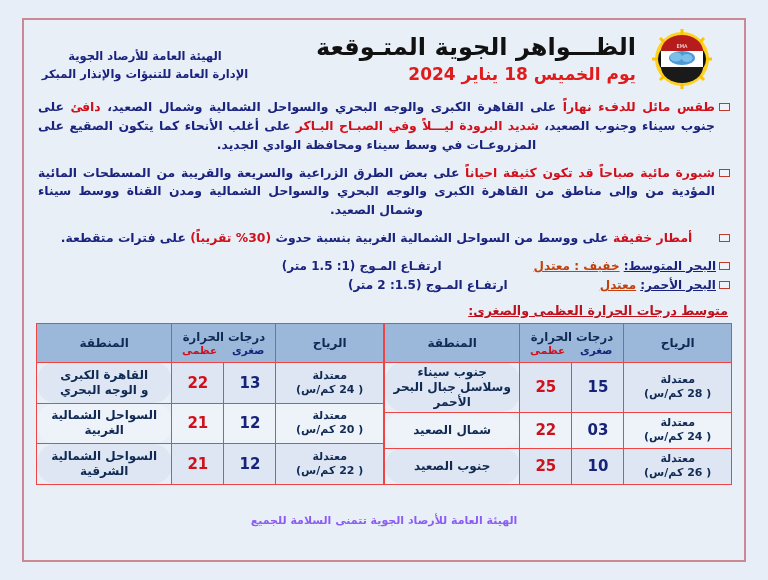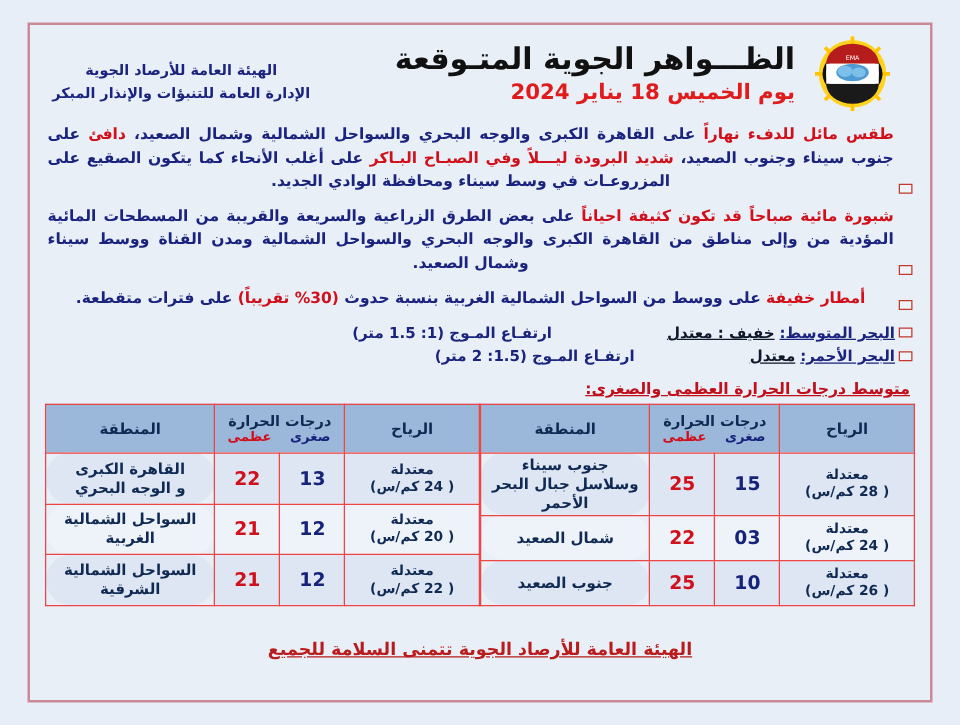--- a/index.html
+++ b/index.html
@@ -68,21 +68,21 @@
     flex:0 0 92px;
     height:62px;
     position:relative;
   }
   .logo svg{display:block;margin:0 auto;}
 
   
   .bullets{flex:0 0 auto;padding:2px 4px 0 4px;}
   .bullet{
     display:flex;
-    align-items:flex-end;
+    align-items:flex-start;
     margin-bottom:9px;
     line-height:1.52;
   }
   .bullet .mark{
     flex:0 0 11px;
     width:8px;height:8px;
     border:1.4px solid #c0392b;
     margin-top:5px;
     margin-left:4px;
     background:#eef2f9;
@@ -117,21 +117,21 @@
     margin-left:3px;
     background:#eef2f9;
     box-sizing:border-box;
   }
   .sea-name{
     color:#1a237e;
     text-decoration:underline;
     white-space:nowrap;
   }
   .sea-state{
-    color:#0f172a;
+    color:#c2410c;
     text-decoration:underline;
     margin-right:4px;
     white-space:nowrap;
   }
   .sea-wave{
     color:#1a237e;
     margin-right:92px;
     white-space:nowrap;
   }
 
@@ -206,24 +206,23 @@
   }
   col.c-region{width:39%;}
   col.c-max{width:15%;}
   col.c-min{width:15%;}
   col.c-wind{width:31%;}
 
   
   .footer{
     flex:1 1 auto;
     display:flex;align-items:center;justify-content:center;
-    color:#b91c1c;
-    font-weight:bold;
-    font-size:14px;
-    text-decoration:underline;
+    color:#8b5cf6;
+    font-weight:bold;
+    font-size:11px;
   }
 </style>
 </head>
 <body>
 
 <div id="sheet">
   <div class="outer-frame">
     <div class="inner">
 
       <div class="header">

